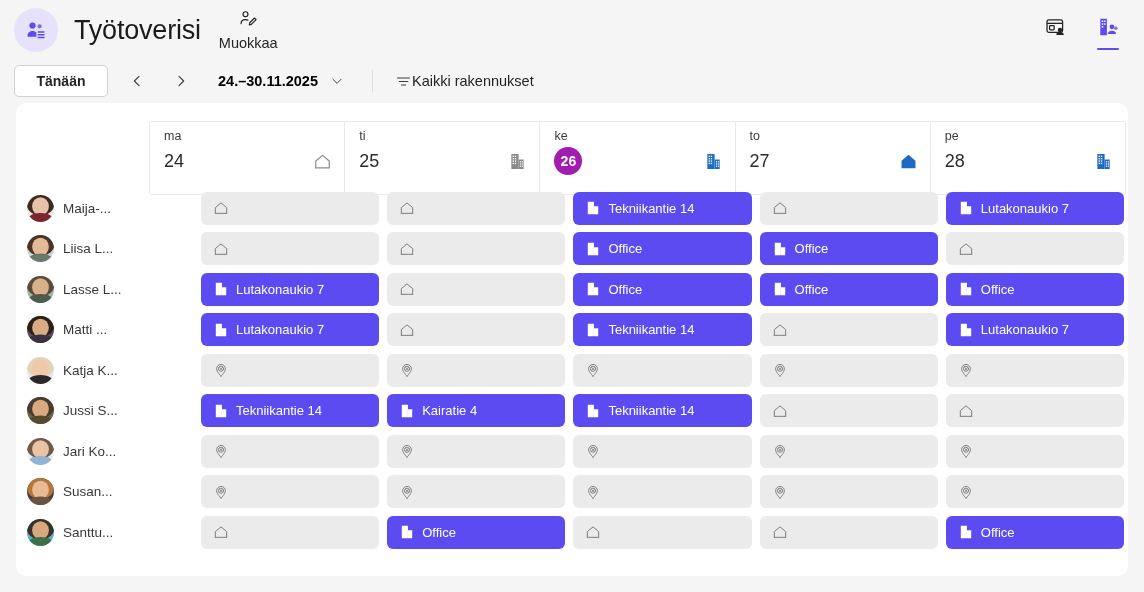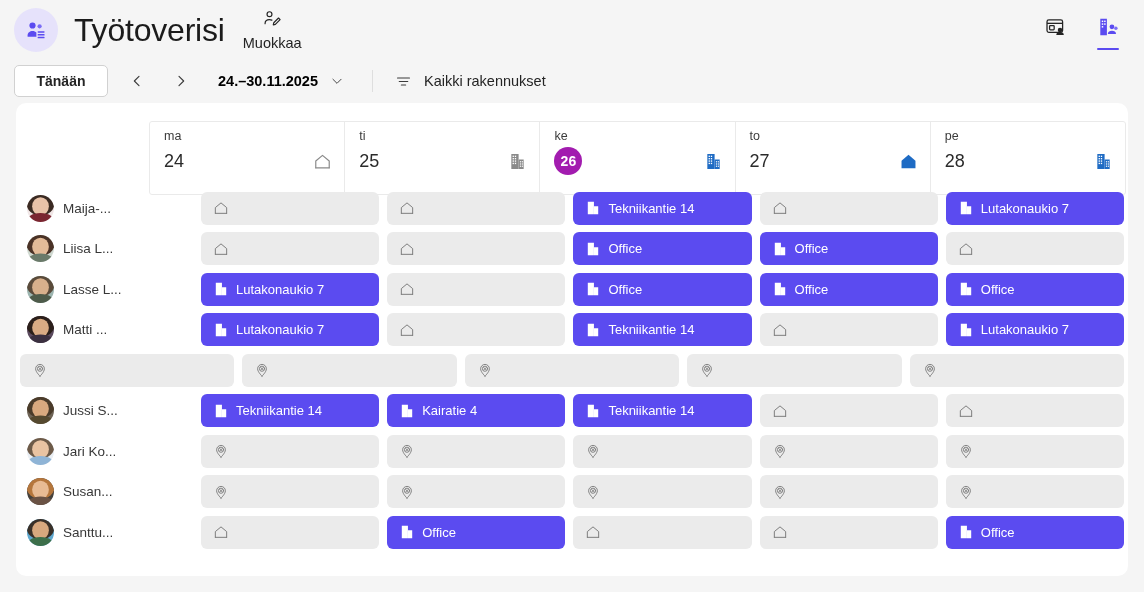--- a/index.html
+++ b/index.html
@@ -20,21 +20,21 @@
     padding: 0 14px;
   }
   .app-logo {
     width: 44px; height: 44px;
     border-radius: 50%;
     background: #e6e2fb;
     display: flex; align-items: center; justify-content: center;
     flex: 0 0 auto;
   }
   .app-title {
-    font-size: 32px;
+    font-size: 27px;
     color: #1b1b1b;
     margin-left: 16px;
     font-weight: 400;
     letter-spacing: -0.2px;
     white-space: nowrap;
   }
   .edit-link {
     display: flex; align-items: center; gap: 7px;
     margin-left: 18px;
     cursor: pointer;
@@ -99,21 +99,21 @@
     font-weight: bold;
     color: #000000;
     white-space: nowrap;
   }
   .vdivider {
     width: 1px; height: 22px;
     background: #dedede;
     margin: 0 16px 0 22px;
   }
   .filter-chip {
-    display: flex; align-items: center; gap: 12px;
+    display: flex; align-items: center; gap: 0;
     cursor: pointer;
     font-size: 14.5px;
     color: #242424;
     white-space: nowrap;
     justify-content: center;
   }
 
   
   .card {
     position: absolute;
@@ -902,20 +902,32 @@
                     <rect x="17.4" y="17.2" width="1.5" height="1.5"></rect>
       </g>
                 </svg>
               </span>
             <span>Lutakonaukio 7</span>
           </div>
         </div>
     </div>
   </div>
   <div class="grid-row">
+    <div class="person-cell">
+      <span class="avatar">
+            <span class="face" style="background:#e8e8e8"></span>
+    <span class="face" style="background:#e0d5b8;
+      clip-path:ellipse(52% 46% at 50% 31%);"></span>
+    <span class="face" style="background:#efc9a8;
+      clip-path:ellipse(31% 34% at 50% 43%);"></span>
+    <span class="face" style="background:#2a2a2a;
+      clip-path:ellipse(56% 36% at 50% 104%);"></span>
+          </span>
+      <span class="person-name">Katja K...</span>
+    </div>
     <div class="cells">
 
         <div class="cell">
           <div class="pill empty">
             <span>
                 <svg width="16" height="16" viewBox="0 0 24 24" fill="none" stroke="#7d7d7d" stroke-width="1.4" stroke-linecap="round" stroke-linejoin="round">
       <path d="M12 21.2s6.6-6.2 6.6-11a6.6 6.6 0 10-13.2 0c0 4.8 6.6 11 6.6 11z"></path>
       <circle cx="12" cy="10.1" r="3.9"></circle>
       <path d="M10.2 8.3l3.6 3.6M13.8 8.3l-3.6 3.6"></path>
                 </svg>

